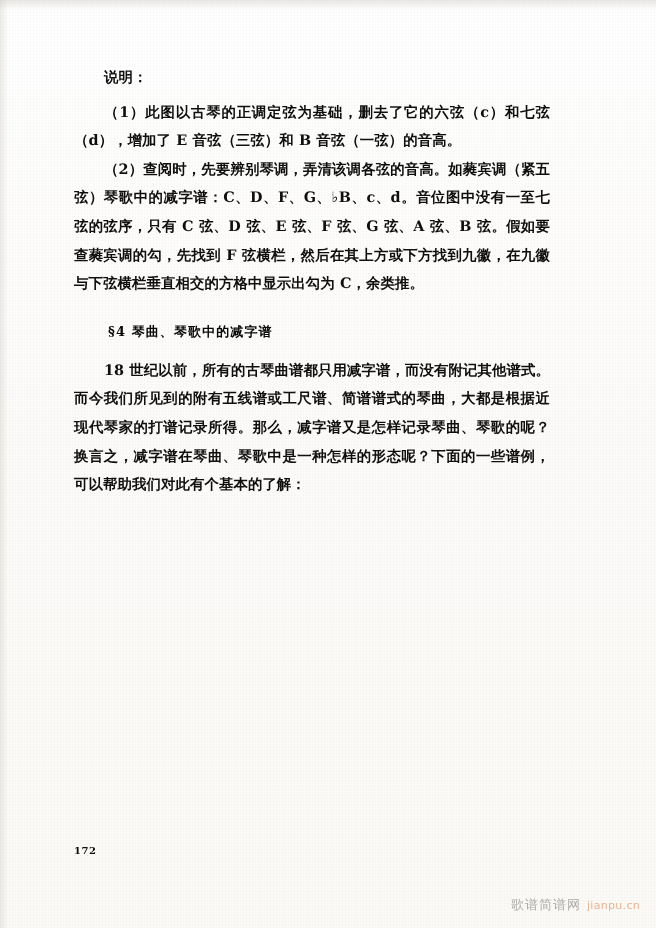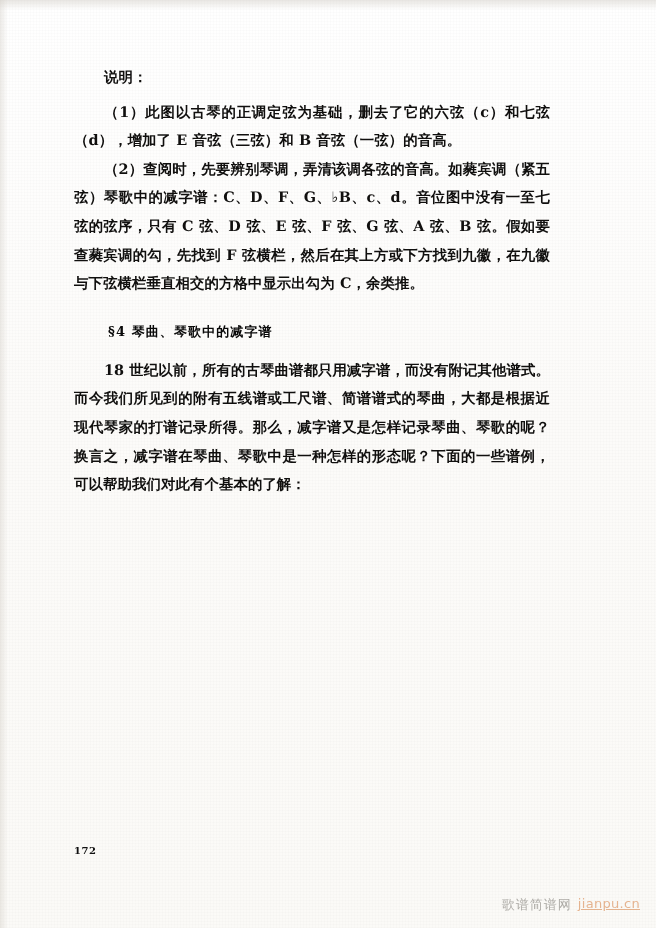--- a/index.html
+++ b/index.html
@@ -79,36 +79,35 @@
     font-size: 10px;
     font-weight: 700;
     color: #111;
     letter-spacing: 0.5px;
   }
   .watermark {
     position: absolute;
     right: 16px;
     bottom: 14px;
     display: flex;
-    align-items: flex-start;
+    align-items: center;
     gap: 6px;
     opacity: 0.62;
   }
   .watermark .wm-cn {
     font-size: 13px;
     color: #7d7a74;
     letter-spacing: 1px;
     font-family: "DejaVu Sans", "Liberation Sans", sans-serif;
   }
   .watermark .wm-url {
-    font-size: 13px;
+    font-size: 11px;
     color: #d98a52;
     letter-spacing: 0.3px;
     font-family: "DejaVu Sans", "Liberation Sans", sans-serif;
-    text-decoration: underline;
   }
   
   .scan-edge-top {
     position: absolute;
     left: 0; right: 0; top: 0;
     height: 10px;
     background: linear-gradient(180deg, rgba(205,200,192,0.45), rgba(255,255,255,0));
     z-index: 1;
     pointer-events: none;
   }

